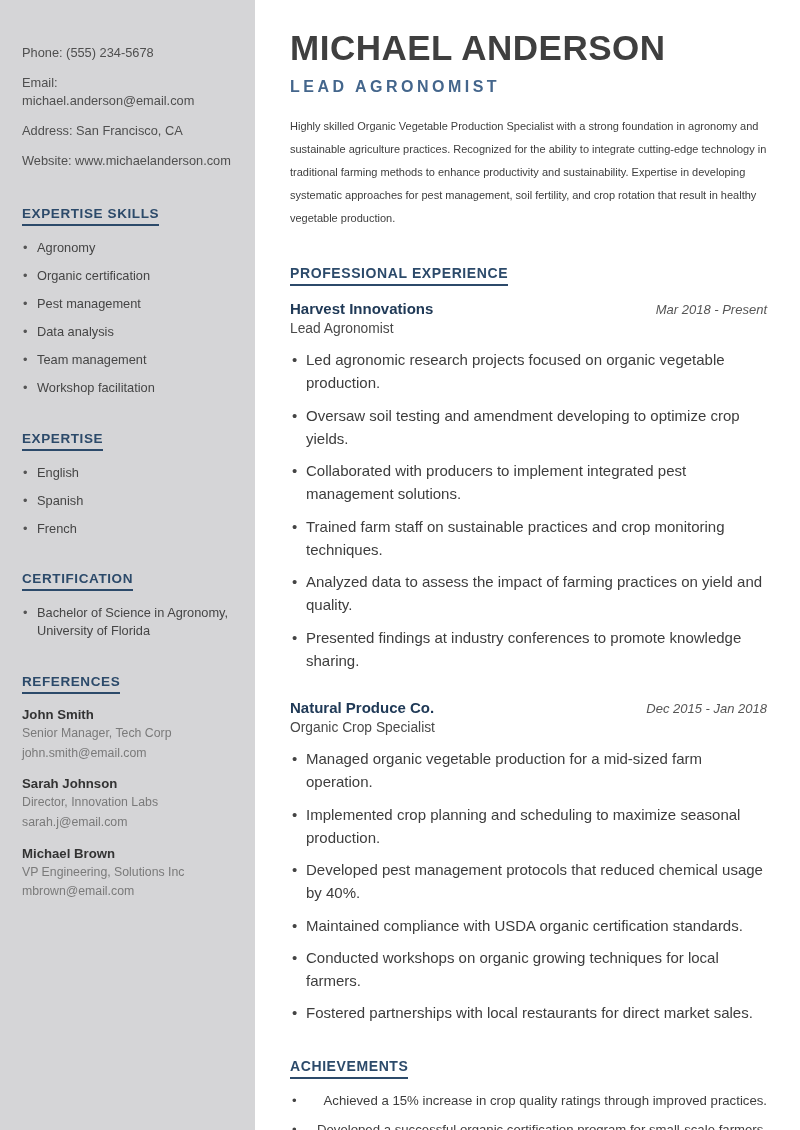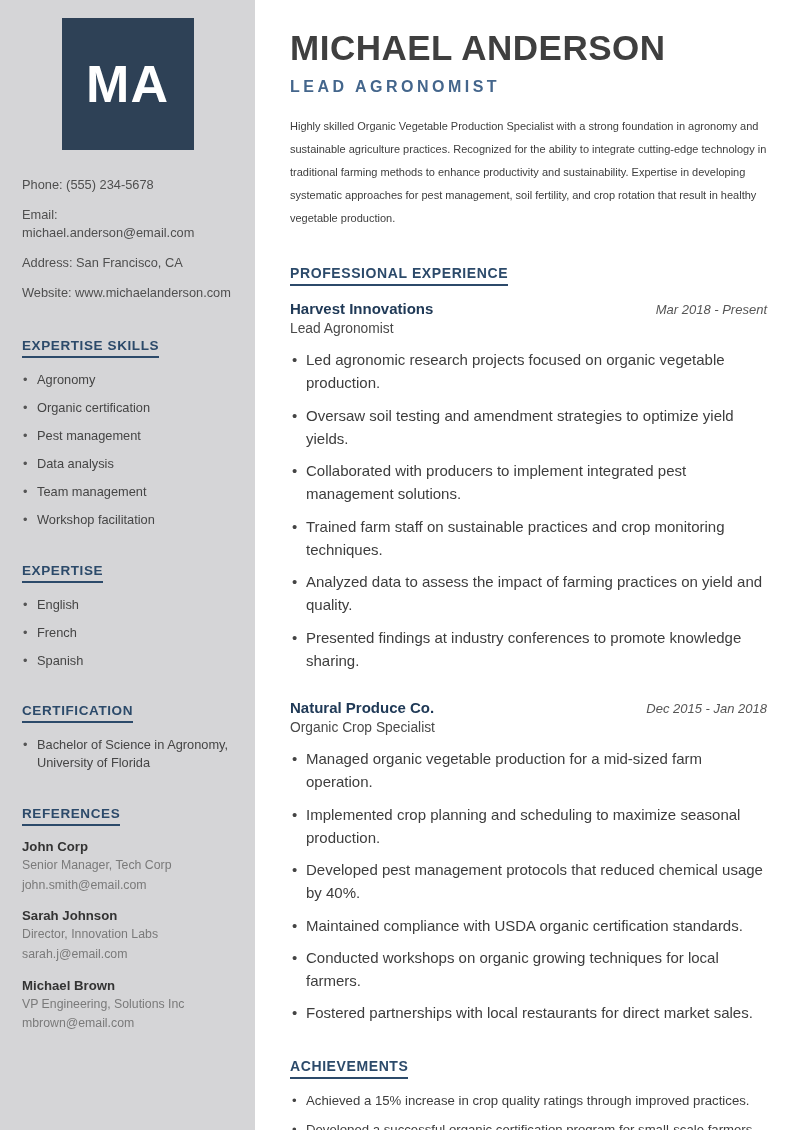--- a/index.html
+++ b/index.html
@@ -63,33 +63,30 @@
   .job-header{display:flex;justify-content:space-between;align-items:baseline;}
   .company{font-size:15px;font-weight:bold;color:#203a57;}
   .dates{font-size:13px;font-style:italic;color:#555;}
   .role{font-size:13.8px;color:#4a4a4a;margin:4px 0 12px 0;}
   .bullets{list-style:none;margin:0;padding:0;}
   .bullets li{
     position:relative;padding-left:16px;font-size:15px;color:#3d3d3d;
     margin-bottom:9px;line-height:1.55;
   }
   .bullets li::before{content:"•";position:absolute;left:2px;color:#444;}
-  .ach-list li{font-size:13.2px;}
+  .ach-list li{font-size:13.2px;text-align:right;}
   .spacer-sm{height:8px;}
 </style>
 </head>
 <body>
 
 <div class="page">
 
   <aside class="sidebar">
 
-    <div class="monogram">
-      <span>MA</span>
-    </div>
 
     <div class="contact">
       <div class="contact-line">Phone: (555) 234-5678</div>
       <div class="contact-line">Email: michael.anderson@email.com</div>
       <div class="contact-line">Address: San Francisco, CA</div>
       <div class="contact-line">Website: www.michaelanderson.com</div>
     </div>
 
     <div>
       <div class="side-heading">EXPERTISE SKILLS</div>
@@ -100,37 +97,37 @@
         <li>Data analysis</li>
         <li>Team management</li>
         <li>Workshop facilitation</li>
       </ul>
     </div>
 
     <div>
       <div class="side-heading">EXPERTISE</div>
       <ul class="side-list">
         <li>English</li>
+        <li>Spanish</li>
         <li>French</li>
-        <li>Spanish</li>
       </ul>
     </div>
 
     <div>
       <div class="side-heading">CERTIFICATION</div>
       <ul class="side-list">
         <li>Bachelor of Science in Agronomy, University of Florida</li>
       </ul>
     </div>
 
     <div>
       <div class="side-heading">REFERENCES</div>
 
       <div class="ref-entry">
-        <div class="ref-name">John Corp</div>
+        <div class="ref-name">John Smith</div>
         <div class="ref-role">Senior Manager, Tech Corp</div>
         <div class="ref-email">john.smith@email.com</div>
       </div>
 
       <div class="ref-entry">
         <div class="ref-name">Sarah Johnson</div>
         <div class="ref-role">Director, Innovation Labs</div>
         <div class="ref-email">sarah.j@email.com</div>
       </div>
 
@@ -155,21 +152,21 @@
 
       
       <div class="job">
         <div class="job-header">
           <span class="company">Harvest Innovations</span>
           <span class="dates">Mar 2018 - Present</span>
         </div>
         <div class="role">Lead Agronomist</div>
         <ul class="bullets">
           <li>Led agronomic research projects focused on organic vegetable production.</li>
-          <li>Oversaw soil testing and amendment strategies to optimize yield yields.</li>
+          <li>Oversaw soil testing and amendment developing to optimize crop yields.</li>
           <li>Collaborated with producers to implement integrated pest management solutions.</li>
           <li>Trained farm staff on sustainable practices and crop monitoring techniques.</li>
           <li>Analyzed data to assess the impact of farming practices on yield and quality.</li>
           <li>Presented findings at industry conferences to promote knowledge sharing.</li>
         </ul>
       </div>
 
       <div class="spacer-sm"></div>
 
       

